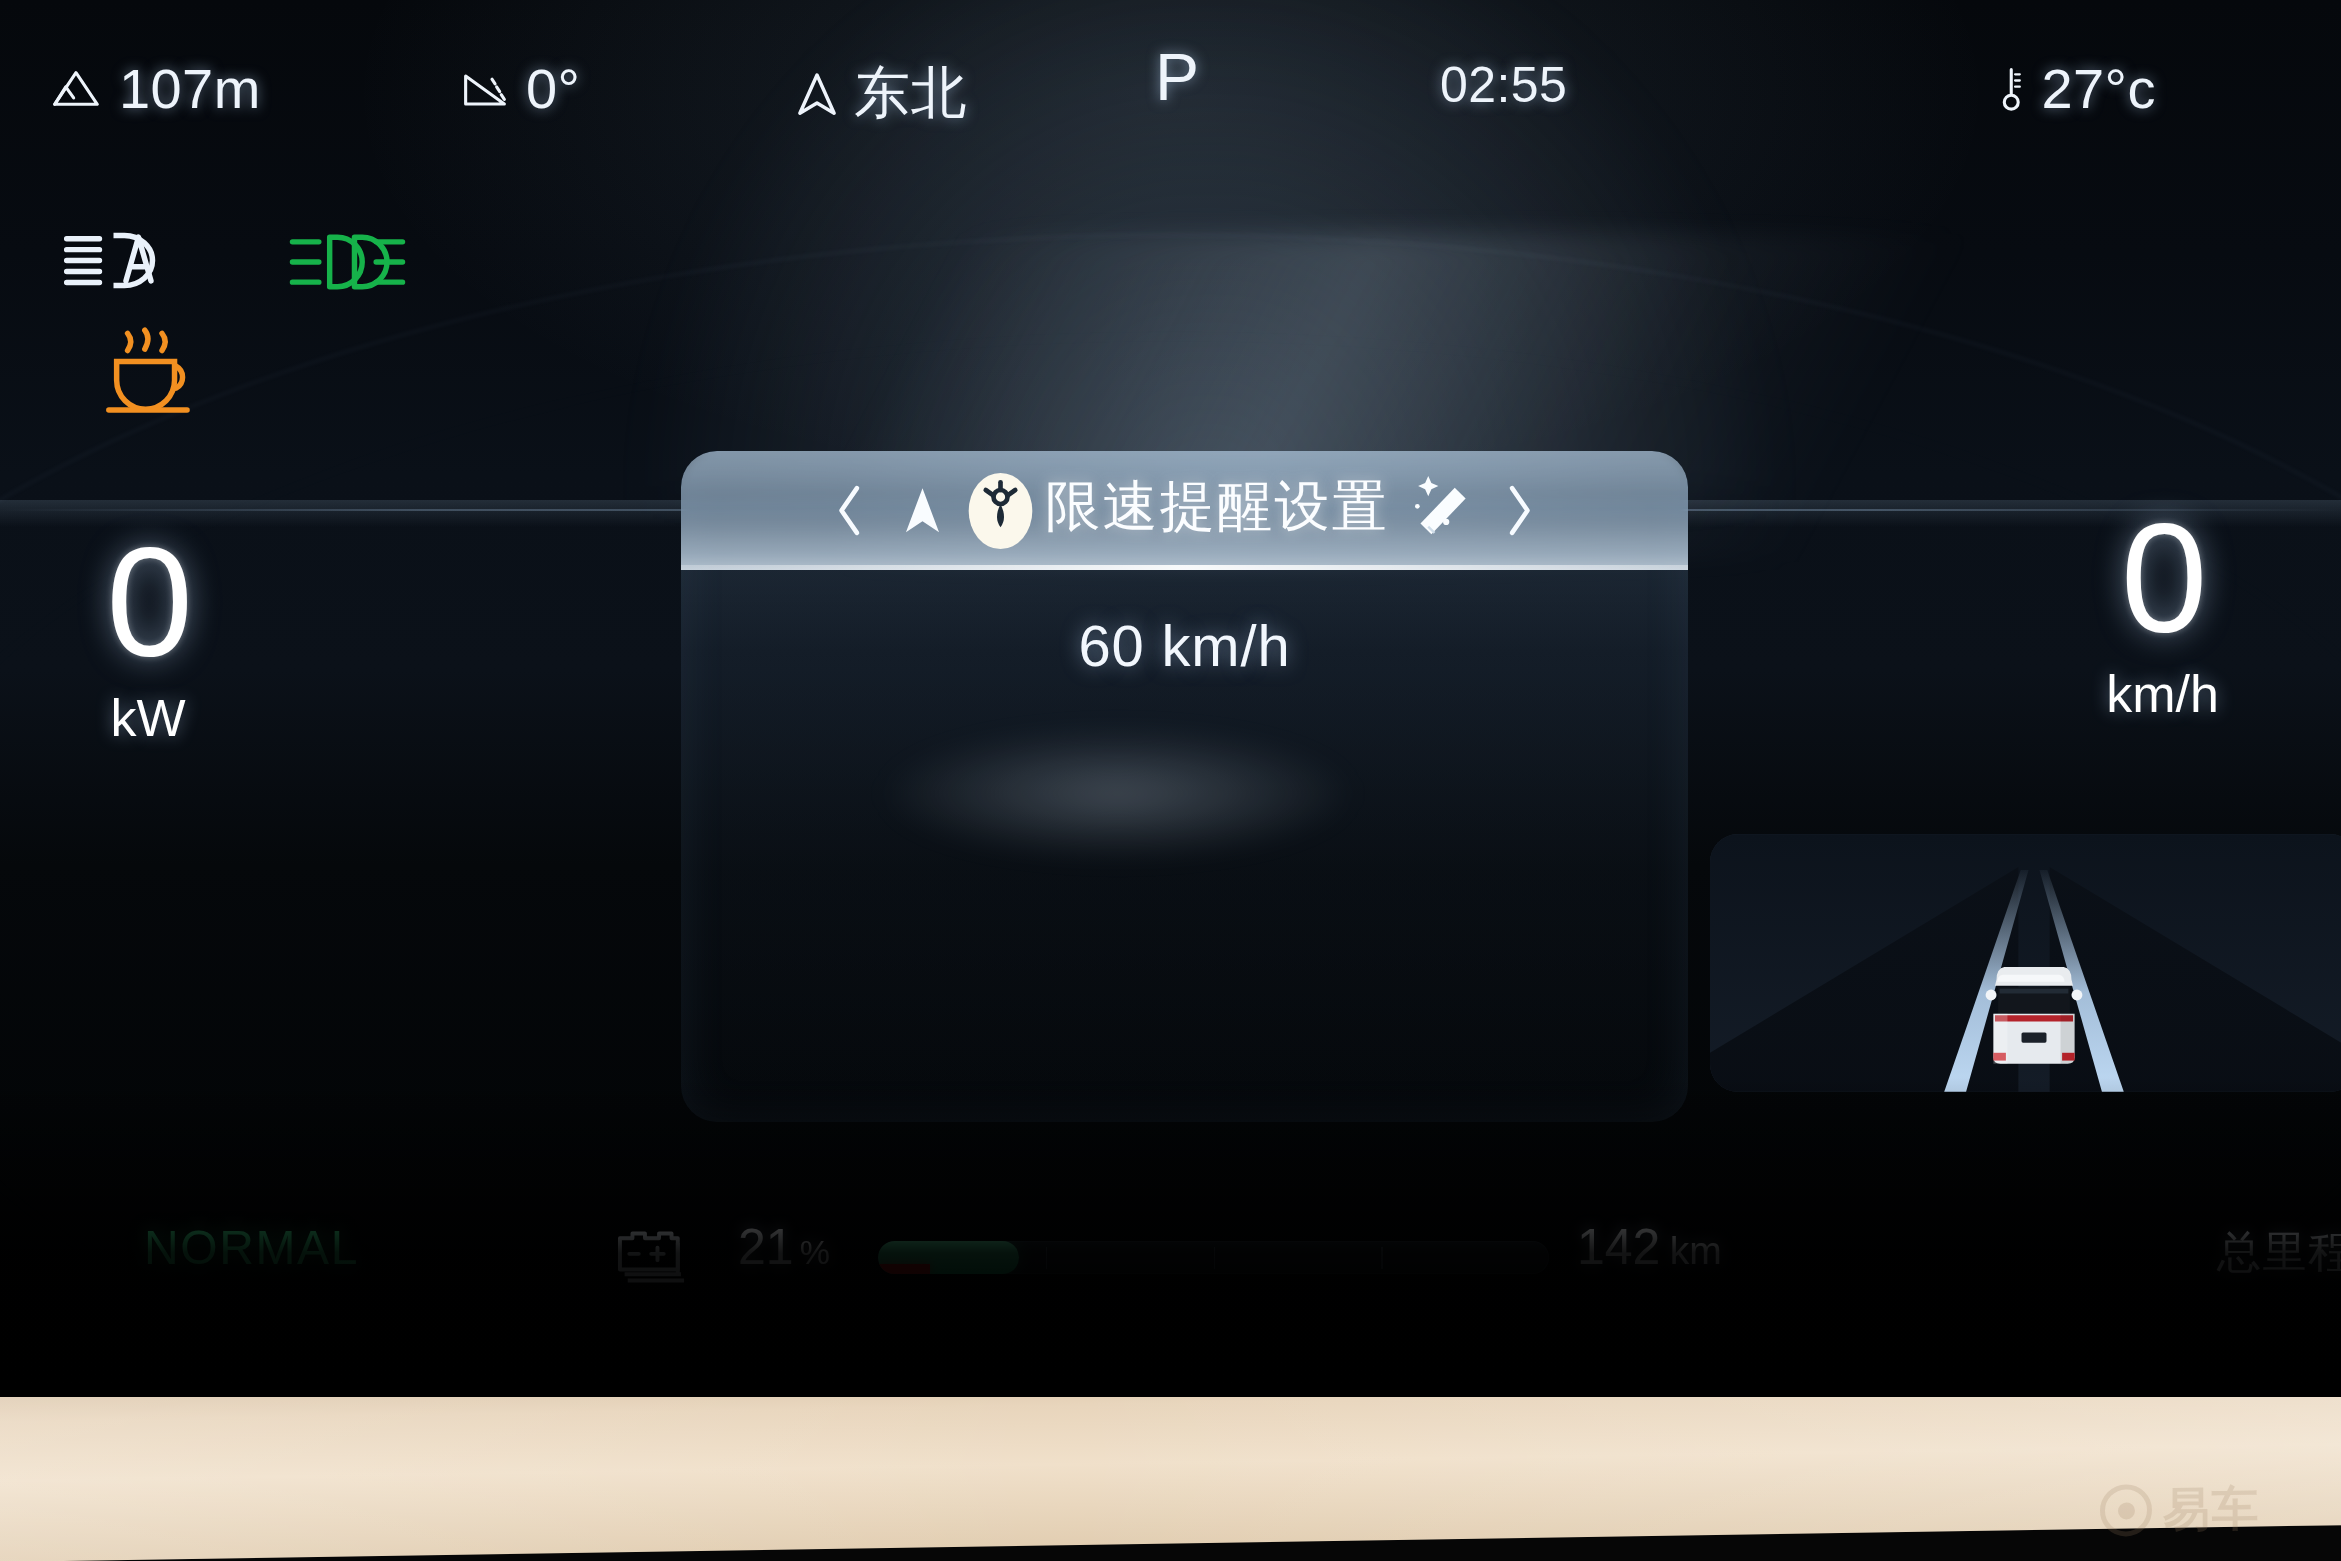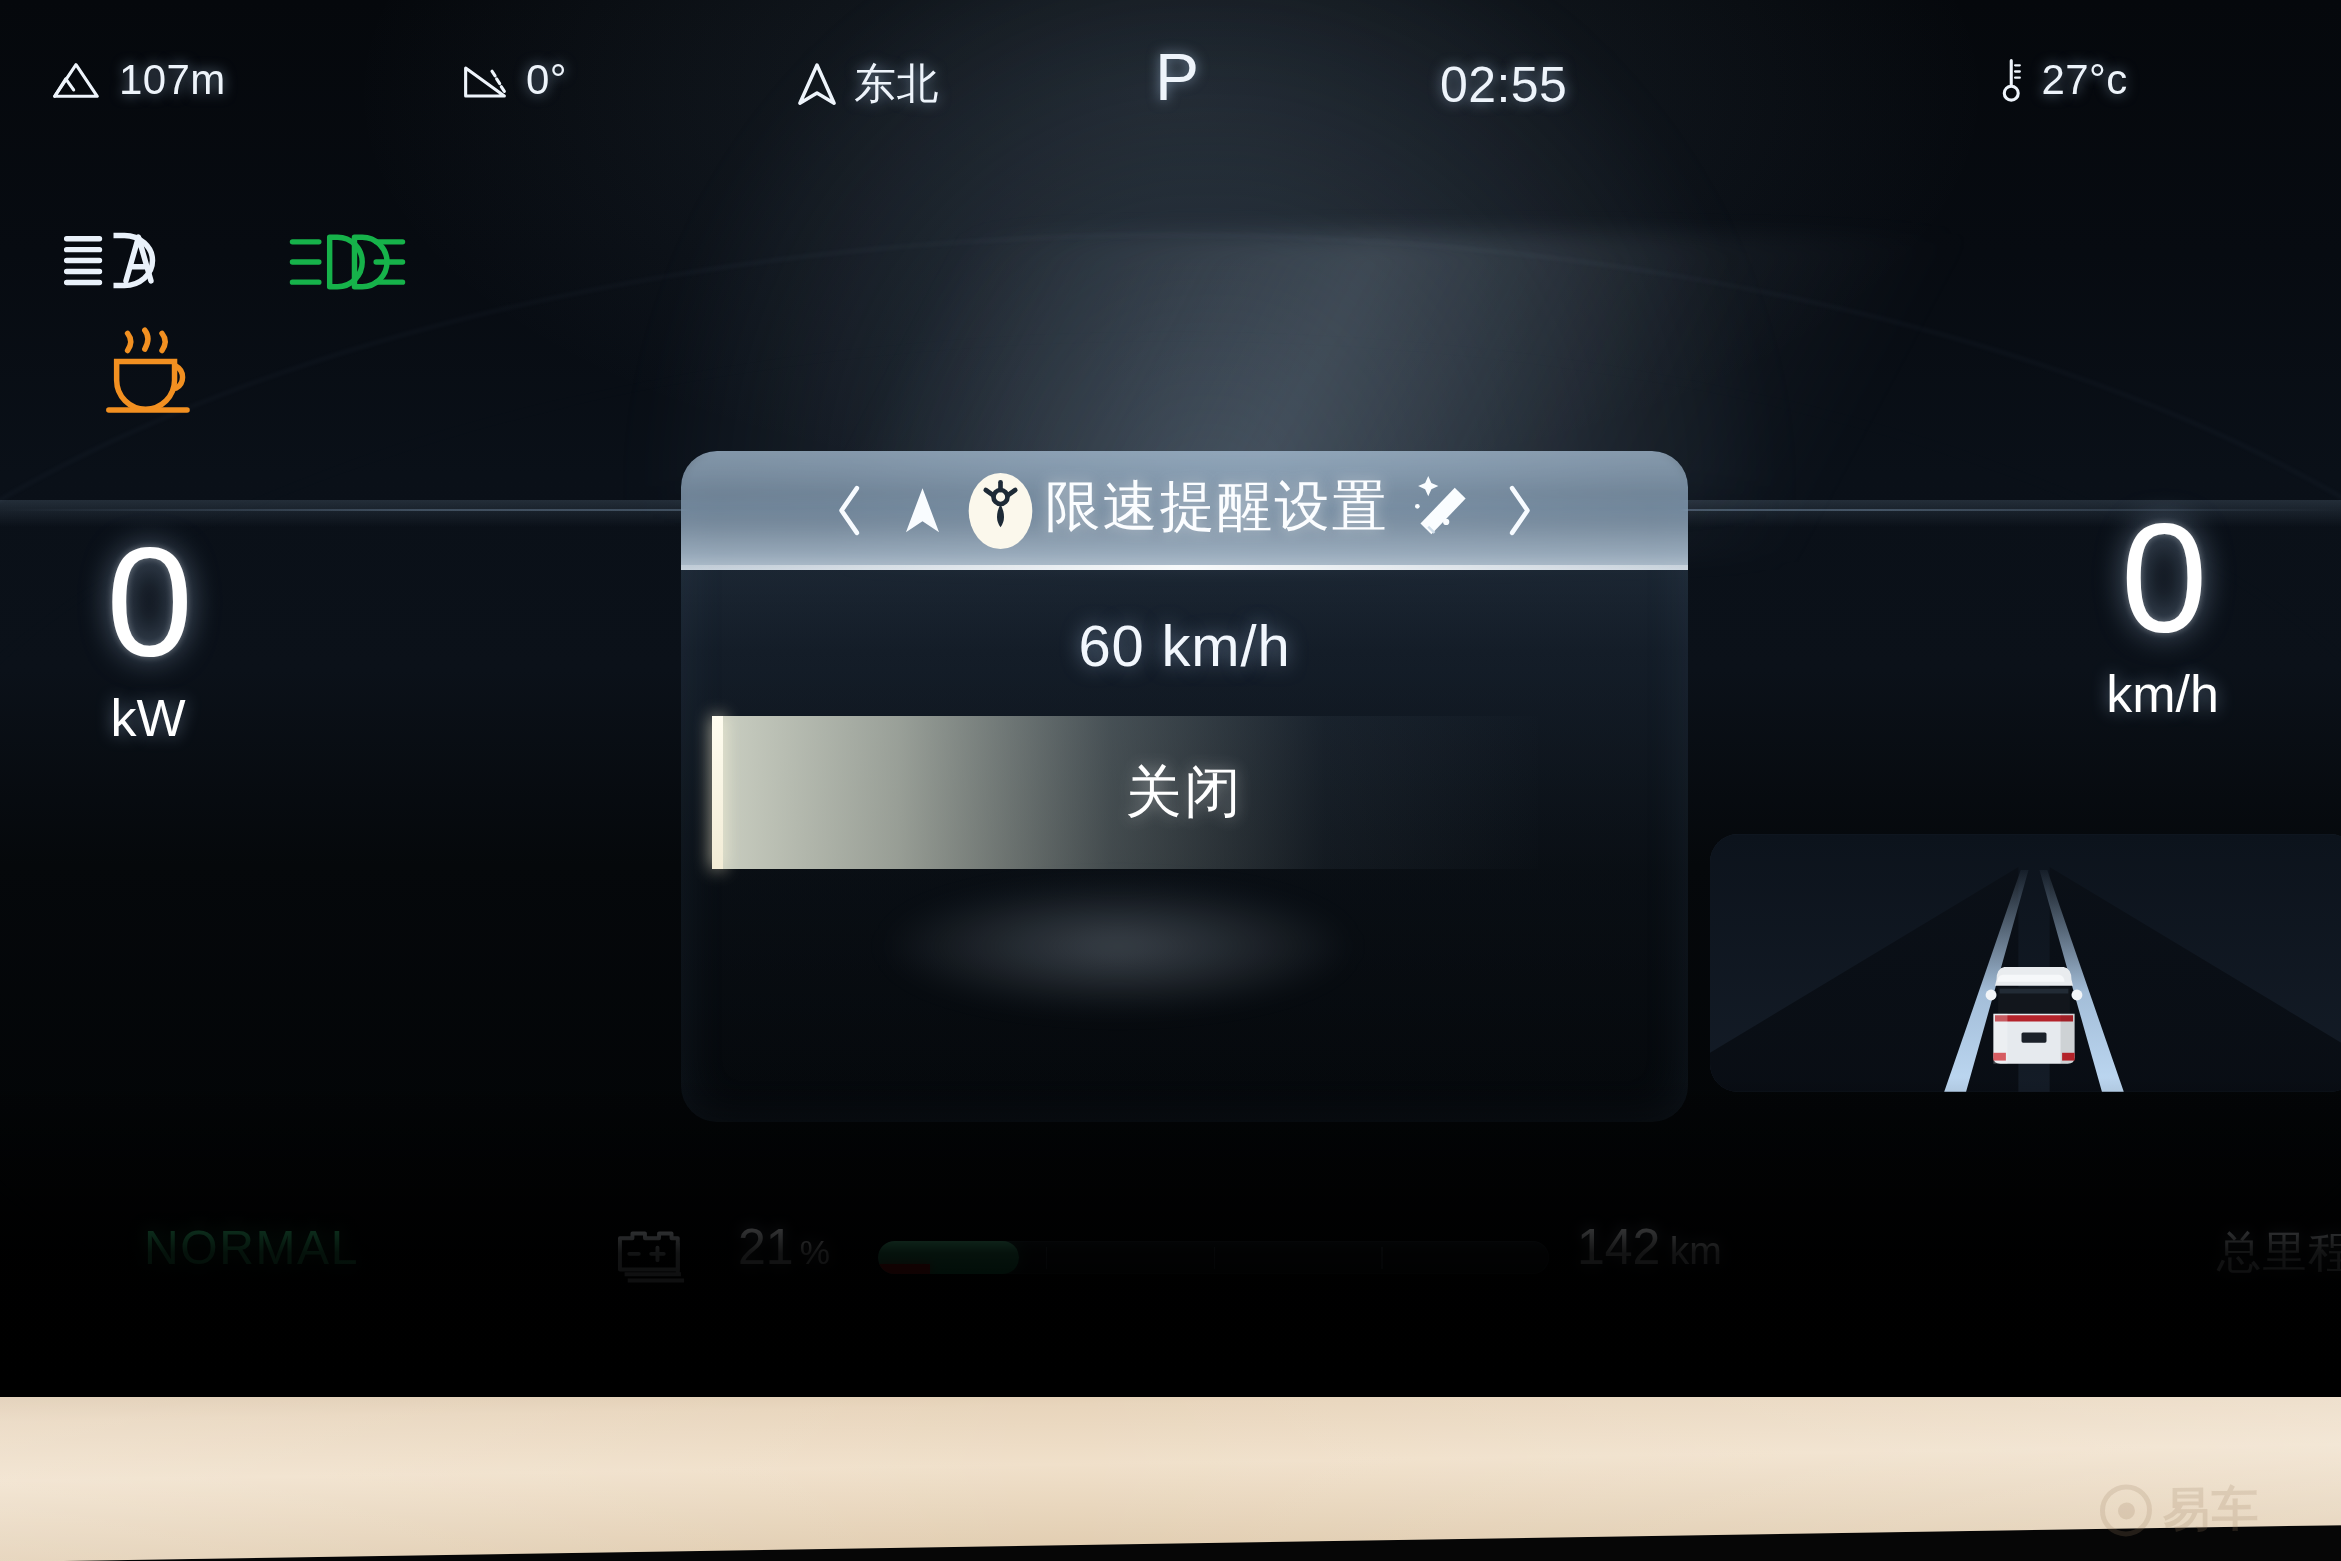--- a/index.html
+++ b/index.html
@@ -70,21 +70,21 @@
     filter:blur(12.5px);
   }
   .bottom-fade{
     position:absolute;left:0;top:1077px;width:2342px;height:320px;
     background:linear-gradient(180deg,rgba(0,0,0,0),rgba(0,0,0,.92) 55%,#000 100%);
   }
 
   
   .statusbar{position:absolute;left:0;top:56px;width:2342px;height:75px;}
   .sb-item{position:absolute;display:flex;align-items:center;gap:17px;
-    color:#eef4fb;font-size:42px;font-weight:400;letter-spacing:0.4px;
+    color:#eef4fb;font-size:56px;font-weight:400;letter-spacing:0.4px;
     text-shadow:0 0 12.5px rgba(190,220,255,.55);white-space:nowrap;}
   .sb-item svg{display:block;}
   .sb-alt{left:50px;top:0;}
   .sb-slope{left:461px;top:0;}
   .sb-dir{left:796px;top:0;gap:16px;}
   .sb-gear{left:1155px;top:-17px;font-size:66px;font-weight:400;}
   .sb-time{left:1440px;top:0;font-size:50px;}
   .sb-temp{left:1998px;top:0;}
 
   
@@ -408,25 +408,20 @@
           <svg width="34" height="55" viewBox="0 0 44 70">
             <path d="M13 6 L33 35 L13 64" fill="none" stroke="#f7fbff" stroke-width="6" stroke-linecap="round" stroke-linejoin="round"></path>
           </svg>
         </div>
       </div>
 
       <div class="dlg-speed">60 km/h</div>
 
       <div class="dlg-rows">
 
-        <div class="opt-row selected">
-          <div class="bg"></div>
-          <div class="accent"></div>
-          <div class="label">关闭</div>
-        </div>
 
         <div class="opt-row blurred">
           <div class="bg"></div>
           <div class="label"></div>
         </div>
       </div>
     </div>
 
     <div class="bottombar">
 

